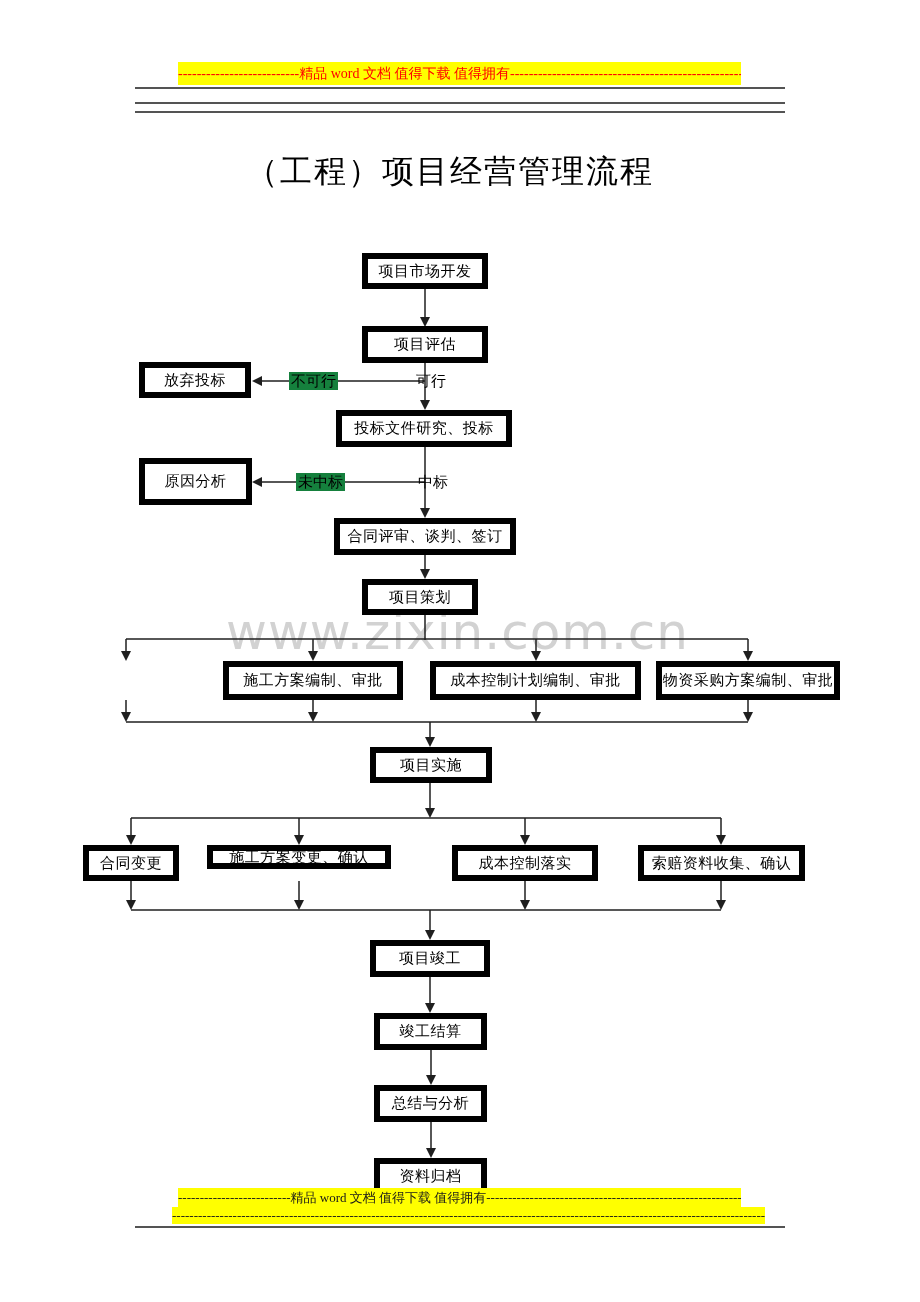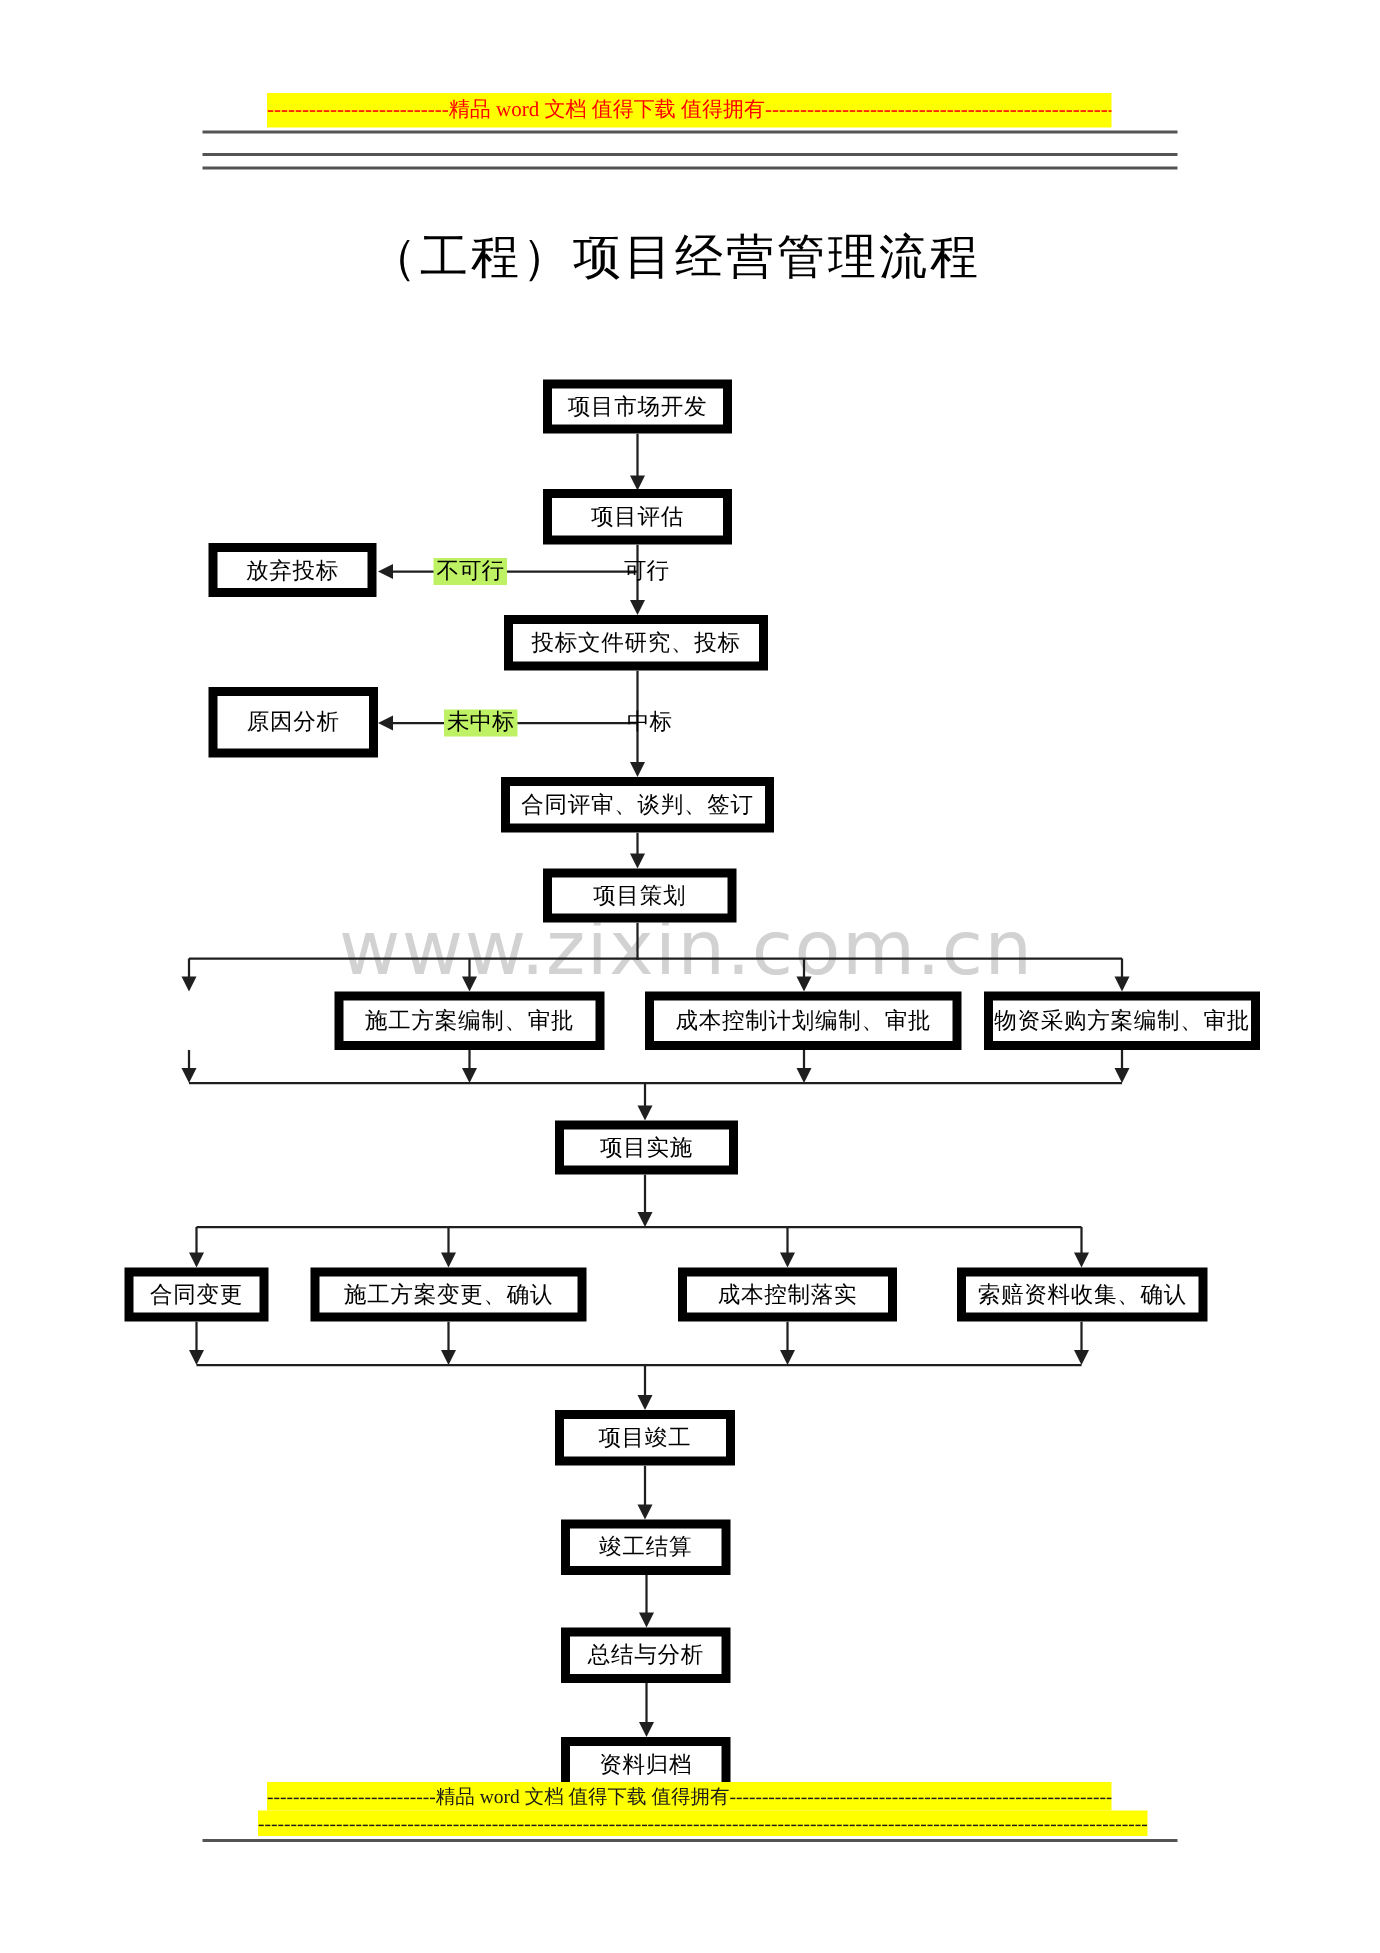--- a/index.html
+++ b/index.html
@@ -37,21 +37,21 @@
     position:absolute;background:#ffffff;border:6px solid #000000;
     display:flex;align-items:center;justify-content:center;
     font-size:15px;color:#000000;white-space:nowrap;letter-spacing:0.5px;
     box-sizing:border-box;
   }
   
   .edge-label{
     position:absolute;font-size:15px;color:#000000;height:18px;line-height:18px;
     padding:0 2px;white-space:nowrap;
   }
-  .edge-label.opaque{background:#bef264;}
+  .edge-label.opaque{background:#15803d;}
 </style>
 </head>
 <body>
 
 <div class="page">
 
   <div class="banner banner-top">--------------------------精品 word 文档  值得下载  值得拥有------------------------------------------------------------</div>
   <div class="rule rule-top"></div>
   <div class="rule rule-double"></div>
 
@@ -126,27 +126,27 @@
       <polygon points="262,477 262,487 252,482"></polygon>
     </g>
   </svg>
 
   <div class="node" style="left:362px;top:253px;width:126px;height:36px">项目市场开发</div>
   <div class="node" style="left:362px;top:326px;width:126px;height:37px">项目评估</div>
   <div class="node" style="left:139px;top:362px;width:112px;height:36px">放弃投标</div>
   <div class="node" style="left:336px;top:410px;width:176px;height:37px">投标文件研究、投标</div>
   <div class="node" style="left:139px;top:458px;width:113px;height:47px">原因分析</div>
   <div class="node" style="left:334px;top:518px;width:182px;height:37px">合同评审、谈判、签订</div>
-  <div class="node" style="left:362px;top:579px;width:129px;height:36px">项目策划</div>
+  <div class="node" style="left:362px;top:579px;width:116px;height:36px">项目策划</div>
   <div class="node" style="left:430px;top:661px;width:211px;height:39px">成本控制计划编制、审批</div>
   <div class="node" style="left:223px;top:661px;width:180px;height:39px">施工方案编制、审批</div>
   <div class="node" style="left:656px;top:661px;width:184px;height:39px">物资采购方案编制、审批</div>
   <div class="node" style="left:370px;top:747px;width:122px;height:36px">项目实施</div>
   <div class="node" style="left:83px;top:845px;width:96px;height:36px">合同变更</div>
-  <div class="node" style="left:207px;top:845px;width:184px;height:36px">施工方案变更、确认</div>
+  <div class="node" style="left:207px;top:845px;width:184px;height:24px">施工方案变更、确认</div>
   <div class="node" style="left:452px;top:845px;width:146px;height:36px">成本控制落实</div>
   <div class="node" style="left:638px;top:845px;width:167px;height:36px">索赔资料收集、确认</div>
   <div class="node" style="left:370px;top:940px;width:120px;height:37px">项目竣工</div>
   <div class="node" style="left:374px;top:1013px;width:113px;height:37px">竣工结算</div>
   <div class="node" style="left:374px;top:1085px;width:113px;height:37px">总结与分析</div>
   <div class="node" style="left:374px;top:1158px;width:113px;height:37px">资料归档</div>
 
   <div class="edge-label opaque" style="left:289px;top:372px">不可行</div>
   <div class="edge-label" style="left:414px;top:372px">可行</div>
   <div class="edge-label opaque" style="left:296px;top:473px">未中标</div>

